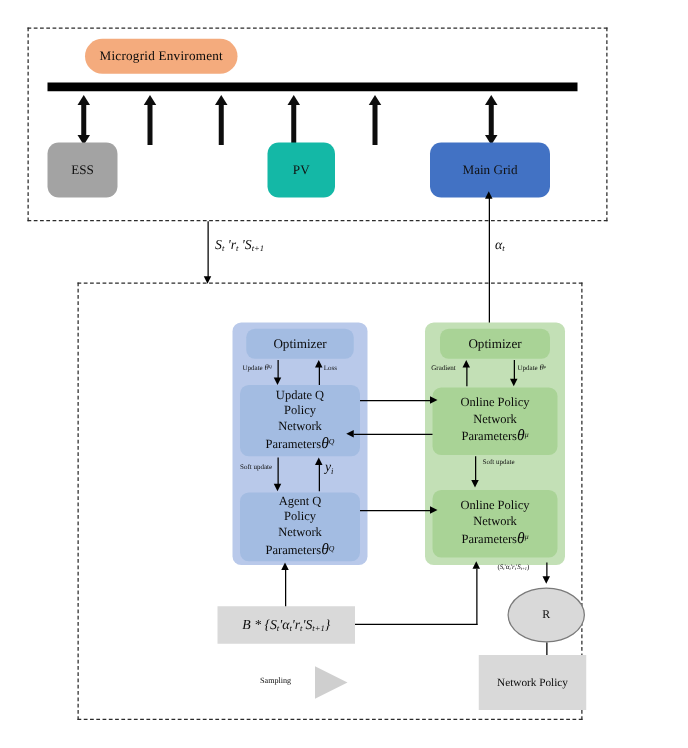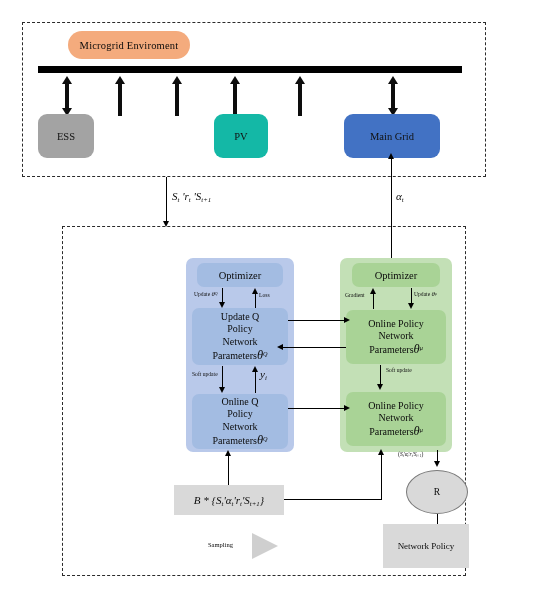--- a/index.html
+++ b/index.html
@@ -148,21 +148,21 @@
   <div class="abs ah-down" style="left:218.8px;top:387px;"></div>
   <div class="abs ann" style="left:192px;top:371px;">Soft update</div>
 
   <div class="abs ln-v" style="left:255px;top:371px;height:22px;"></div>
   <div class="abs ah-up" style="left:251.8px;top:366px;"></div>
   <div class="abs mathlbl" style="left:260px;top:368px;">
     <i class="v">y</i><sub>i</sub>
   </div>
 
   <div class="abs netbox panel" style="left:192px;top:394px;width:96px;height:55px;background:#a3bce2;">
-    <span class="ln">Online Q</span>
+    <span class="ln">Agent Q</span>
     <span class="ln">Policy</span>
     <span class="ln">Network</span>
     <span class="ln">Parameters<span class="theta">θ</span><sup>Q</sup></span>
   </div>
 
   <div class="abs panel" style="left:340px;top:258px;width:112px;height:194px;background:#c3e0b6;"></div>
 
   <div class="abs opt panel" style="left:352px;top:263px;width:88px;height:24px;background:#a9d396;">
     <span>Optimizer</span>
   </div>

